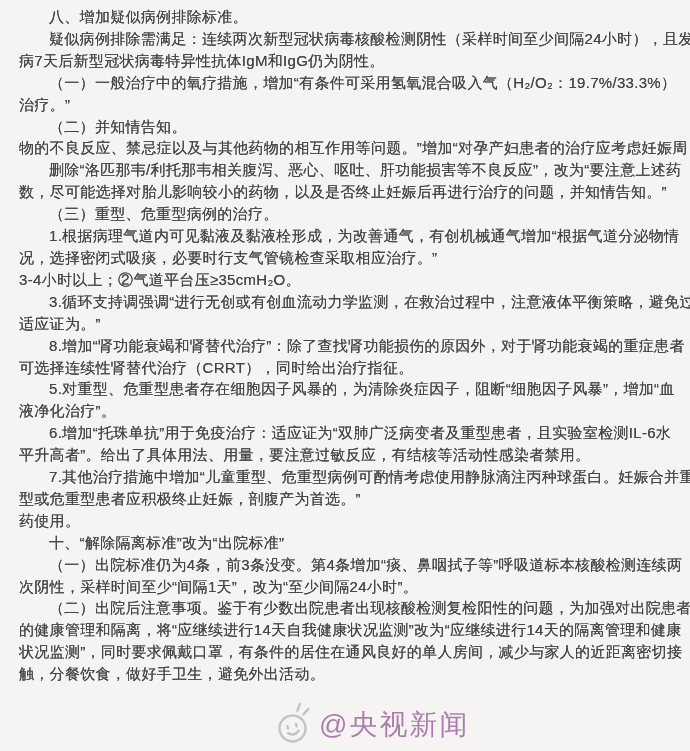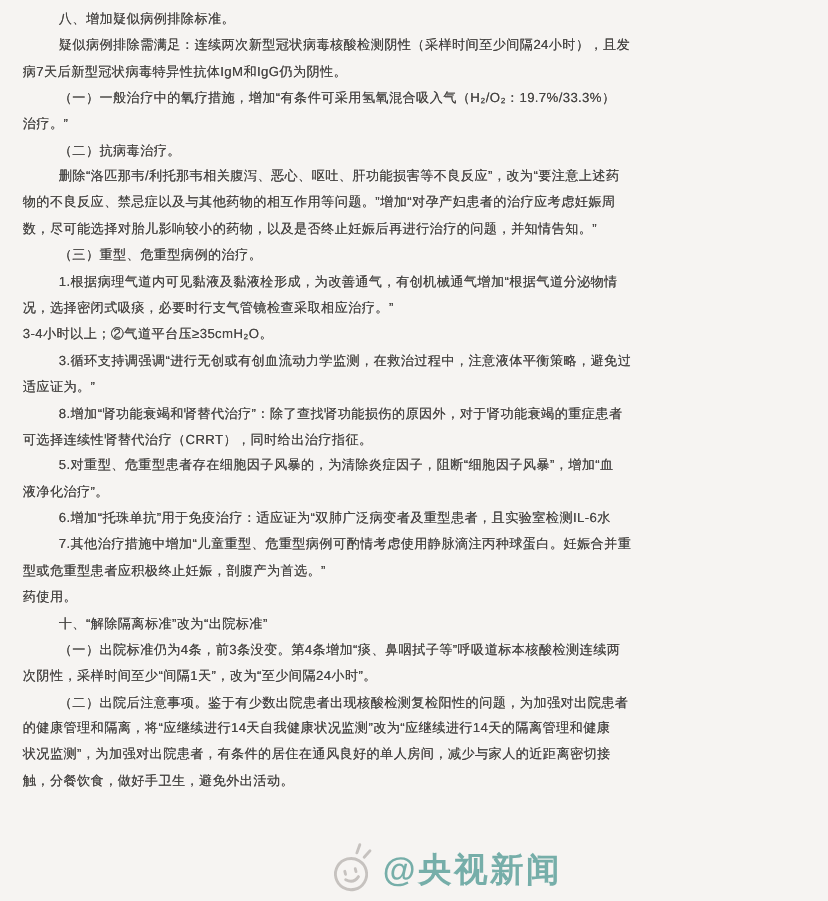--- a/index.html
+++ b/index.html
@@ -10,21 +10,21 @@
     width: 690px;
     height: 751px;
     background: #f6f4f2;
     overflow: hidden;
     position: relative;
     font-family: "Liberation Sans", sans-serif;
   }
   .doc {
     padding: 6px 12px 0 19px;
     color: #484644;
-    font-size: 11px;
+    font-size: 15px;
     line-height: 21.9px;
     letter-spacing: 0.3px;
     font-weight: 500;
     text-shadow: 0 0 0.4px #5a5856;
   }
   .line {
     white-space: pre;
     overflow: visible;
   }
   .line.first {
@@ -40,60 +40,61 @@
     opacity: 0.55;
     pointer-events: none;
   }
   .wm-logo {
     display: inline-block;
     width: 44px;
     height: 48px;
   }
   .wm-text {
     font-size: 28px;
-    font-weight: 700;
-    color: #0f766e;
+    font-weight: 400;
+    color: #701a75;
     letter-spacing: 2px;
     line-height: 1;
     padding-top: 2px;
   }
 </style>
 </head>
 <body>
 
 <div id="doc" class="doc">
     <div class="line first">八、增加疑似病例排除标准。</div>
     <div class="line first">疑似病例排除需满足：连续两次新型冠状病毒核酸检测阴性（采样时间至少间隔24小时），且发</div>
     <div class="line">病7天后新型冠状病毒特异性抗体IgM和IgG仍为阴性。</div>
     <div class="line first">（一）一般治疗中的氧疗措施，增加“有条件可采用氢氧混合吸入气（H₂/O₂：19.7%/33.3%）</div>
     <div class="line">治疗。”</div>
-    <div class="line first">（二）抗病毒治疗。</div>
+    <div class="line first">（二）并知情告知。</div>
+    <div class="line">物的不良反应、禁忌症以及与其他药物的相互作用等问题。”增加“对孕产妇患者的治疗应考虑妊娠周</div>
     <div class="line first">删除“洛匹那韦/利托那韦相关腹泻、恶心、呕吐、肝功能损害等不良反应”，改为“要注意上述药</div>
-    <div class="line">物的不良反应、禁忌症以及与其他药物的相互作用等问题。”增加“对孕产妇患者的治疗应考虑妊娠周</div>
     <div class="line">数，尽可能选择对胎儿影响较小的药物，以及是否终止妊娠后再进行治疗的问题，并知情告知。”</div>
     <div class="line first">（三）重型、危重型病例的治疗。</div>
     <div class="line first">1.根据病理气道内可见黏液及黏液栓形成，为改善通气，有创机械通气增加“根据气道分泌物情</div>
     <div class="line">况，选择密闭式吸痰，必要时行支气管镜检查采取相应治疗。”</div>
     <div class="line">3-4小时以上；②气道平台压≥35cmH₂O。</div>
     <div class="line first">3.循环支持调强调“进行无创或有创血流动力学监测，在救治过程中，注意液体平衡策略，避免过</div>
     <div class="line">适应证为。”</div>
     <div class="line first">8.增加“肾功能衰竭和肾替代治疗”：除了查找肾功能损伤的原因外，对于肾功能衰竭的重症患者</div>
     <div class="line">可选择连续性肾替代治疗（CRRT），同时给出治疗指征。</div>
     <div class="line first">5.对重型、危重型患者存在细胞因子风暴的，为清除炎症因子，阻断“细胞因子风暴”，增加“血</div>
     <div class="line">液净化治疗”。</div>
     <div class="line first">6.增加“托珠单抗”用于免疫治疗：适应证为“双肺广泛病变者及重型患者，且实验室检测IL-6水</div>
+    <div class="line">平升高者”。给出了具体用法、用量，要注意过敏反应，有结核等活动性感染者禁用。</div>
     <div class="line first">7.其他治疗措施中增加“儿童重型、危重型病例可酌情考虑使用静脉滴注丙种球蛋白。妊娠合并重</div>
     <div class="line">型或危重型患者应积极终止妊娠，剖腹产为首选。”</div>
     <div class="line">药使用。</div>
     <div class="line first">十、“解除隔离标准”改为“出院标准”</div>
     <div class="line first">（一）出院标准仍为4条，前3条没变。第4条增加“痰、鼻咽拭子等”呼吸道标本核酸检测连续两</div>
     <div class="line">次阴性，采样时间至少“间隔1天”，改为“至少间隔24小时”。</div>
     <div class="line first">（二）出院后注意事项。鉴于有少数出院患者出现核酸检测复检阳性的问题，为加强对出院患者</div>
     <div class="line">的健康管理和隔离，将“应继续进行14天自我健康状况监测”改为“应继续进行14天的隔离管理和健康</div>
-    <div class="line">状况监测”，为加强对出院患者，有条件的居住在通风良好的单人房间，减少与家人的近距离密切接</div>
+    <div class="line">状况监测”，同时要求佩戴口罩，有条件的居住在通风良好的单人房间，减少与家人的近距离密切接</div>
     <div class="line">触，分餐饮食，做好手卫生，避免外出活动。</div>
   </div>
 
 <div class="watermark">
   <span class="wm-logo">
     <svg width="44" height="48" viewBox="0 0 44 48" xmlns="http://www.w3.org/2000/svg">
       <g transform="rotate(-14 22 26)" fill="none" stroke="#a09a96" stroke-width="2.4" stroke-linecap="round">
         <circle cx="20" cy="28" r="13"></circle>
         <line x1="15.5" y1="24.5" x2="15.5" y2="27"></line>
         <line x1="24.5" y1="24.5" x2="24.5" y2="27"></line>

